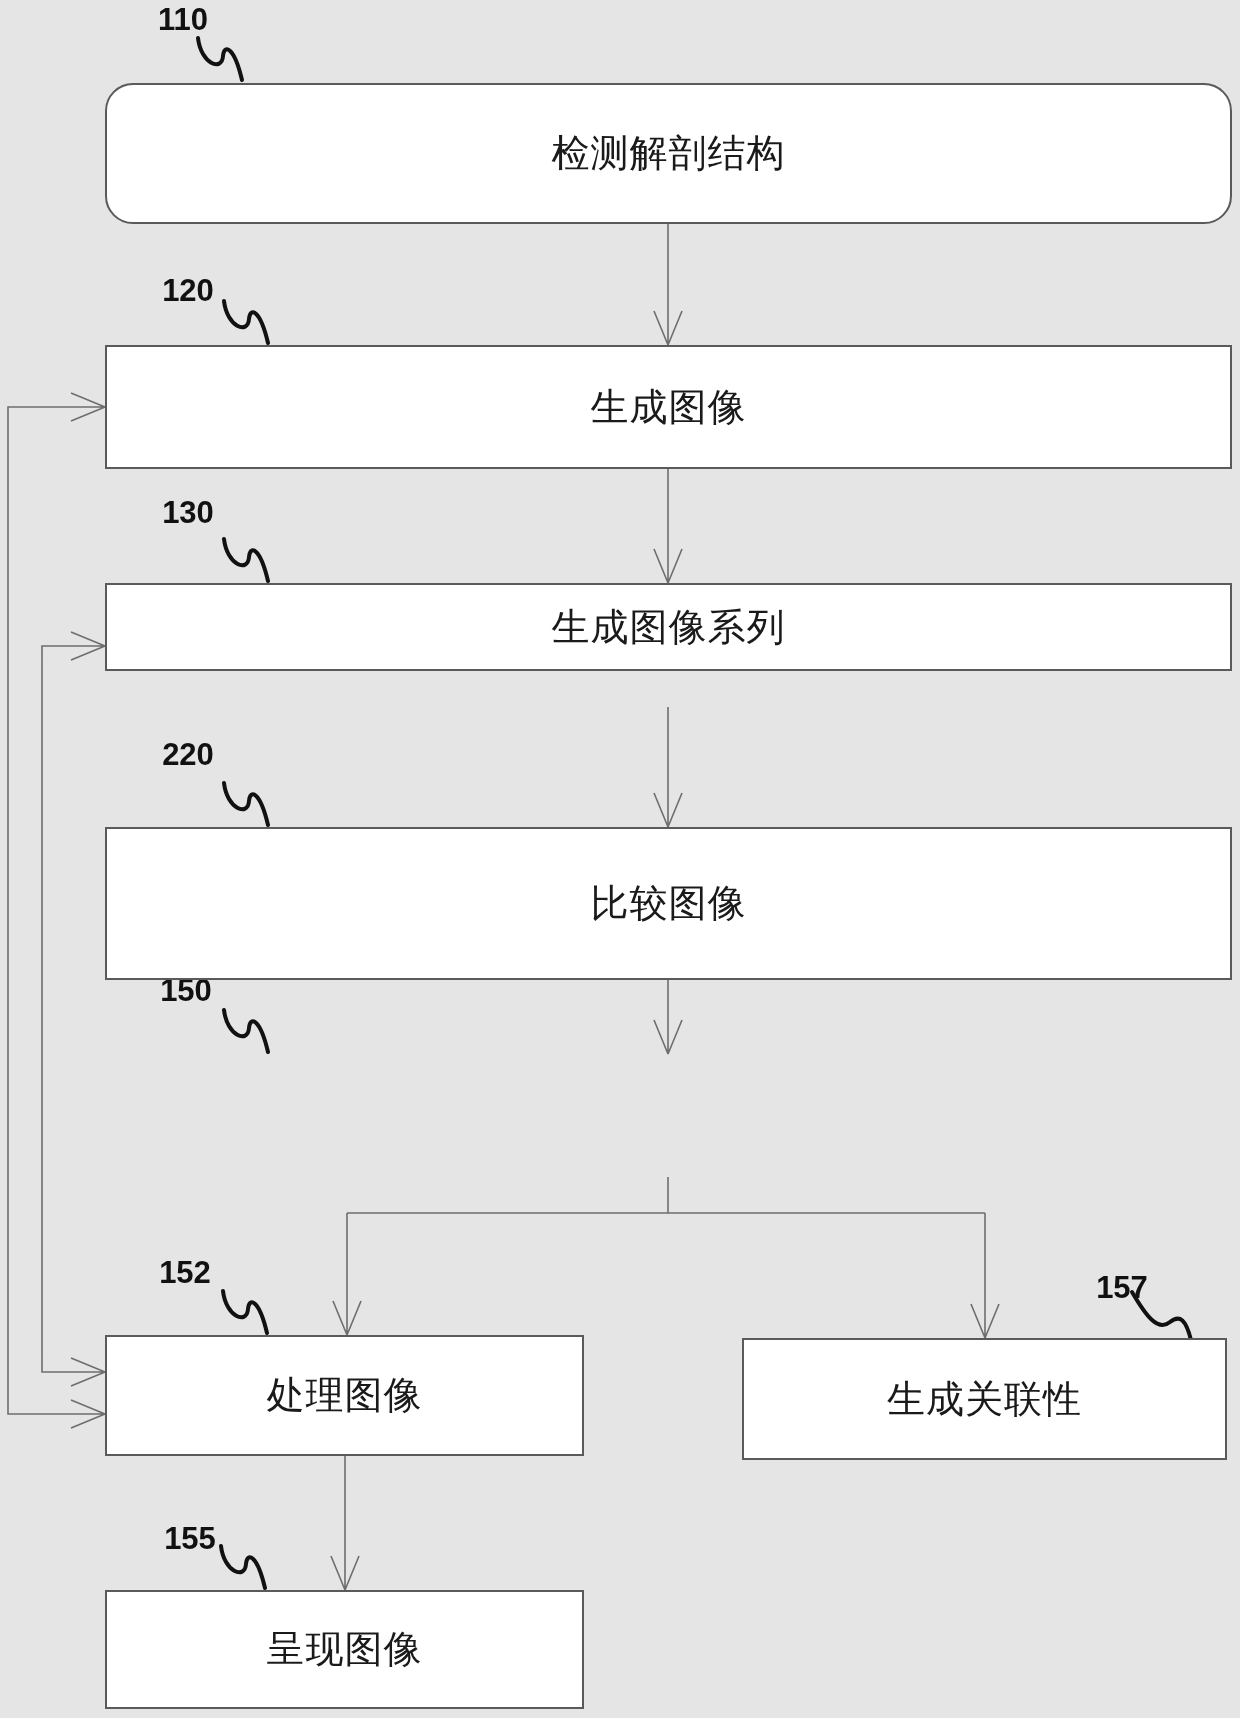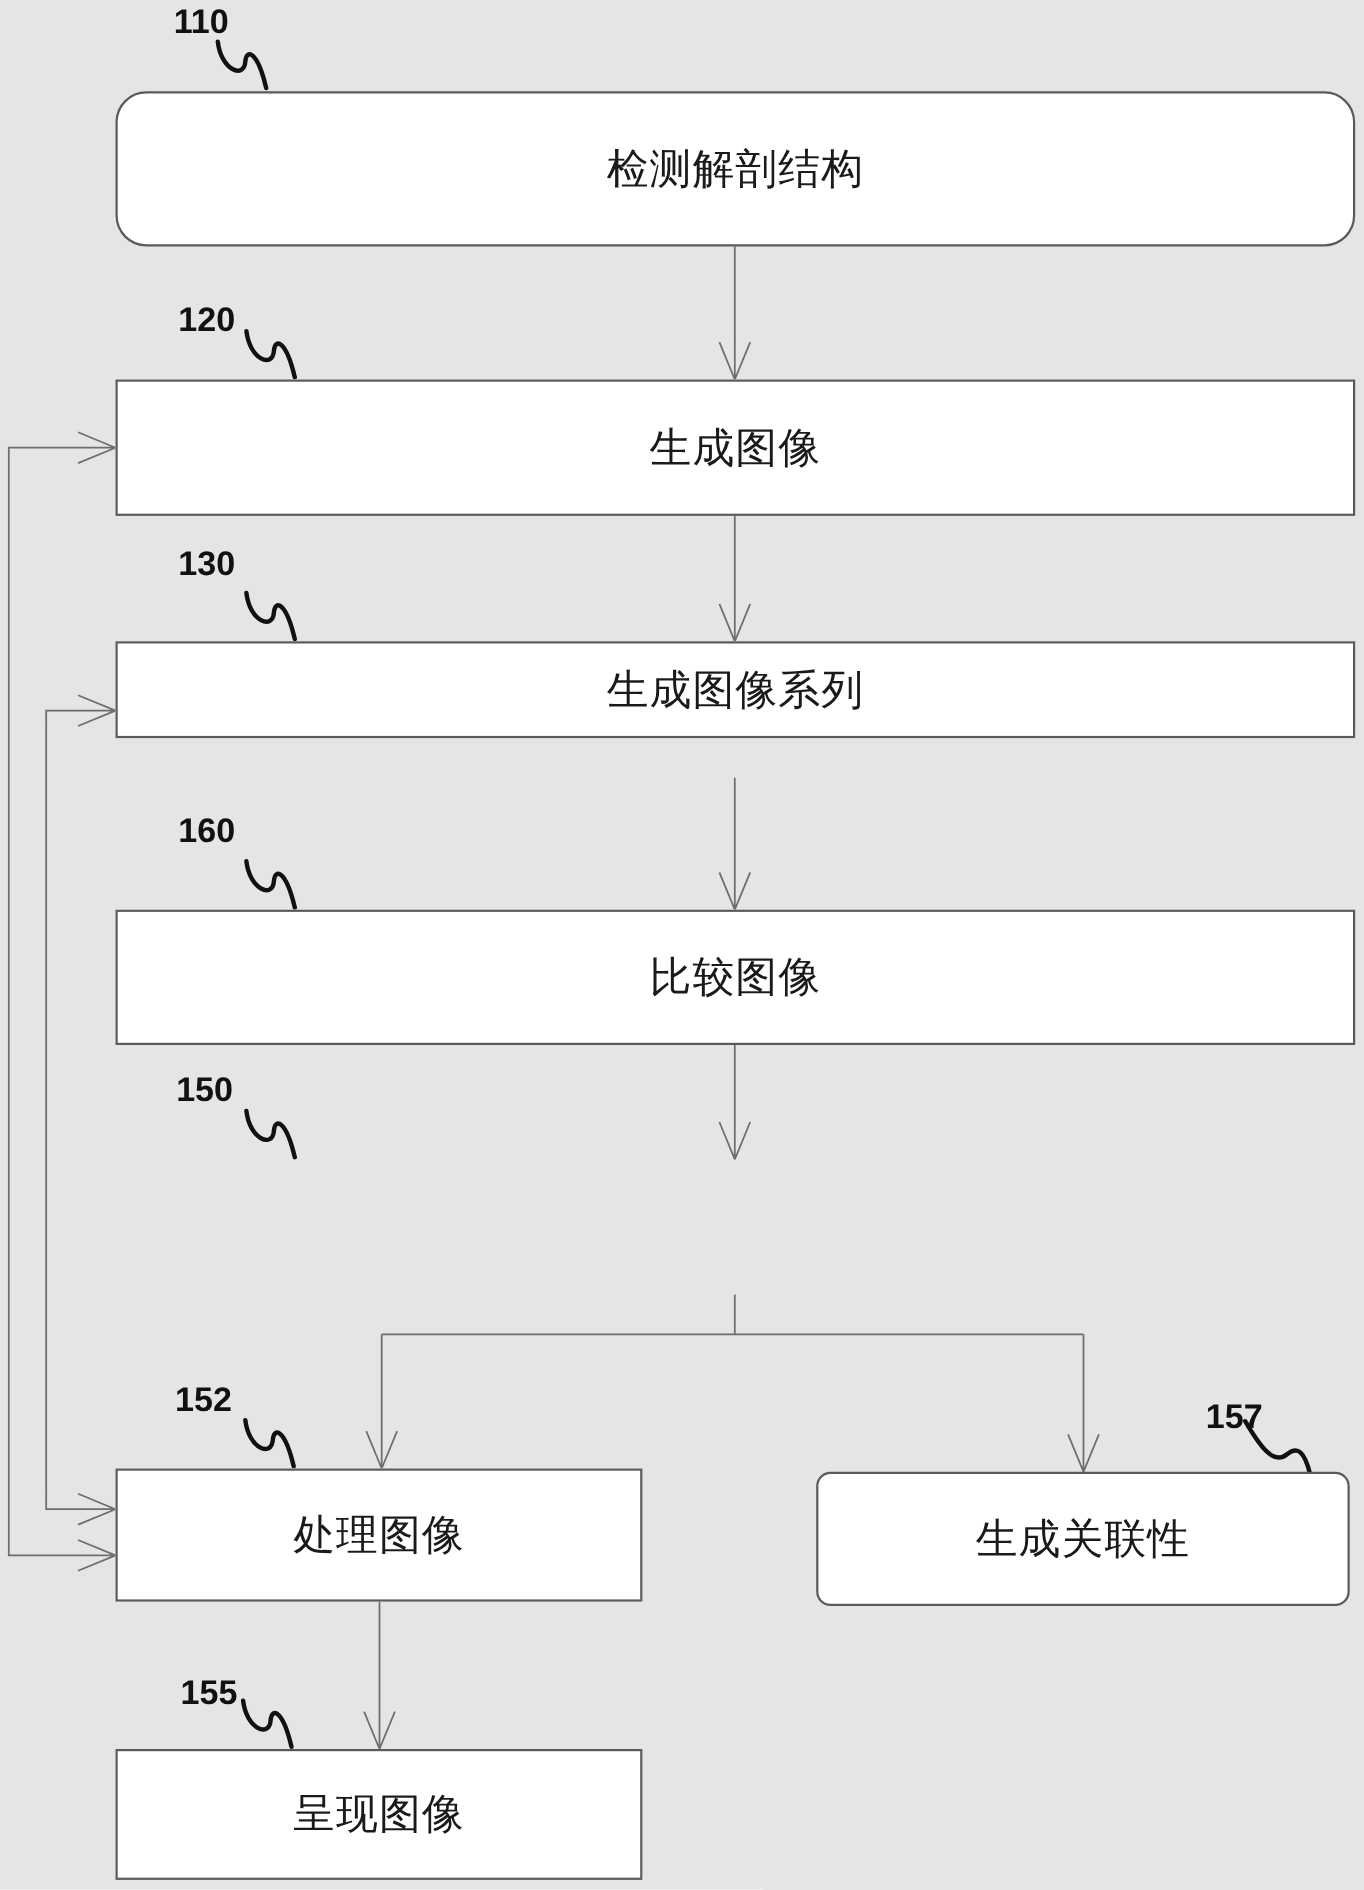--- a/index.html
+++ b/index.html
@@ -45,24 +45,24 @@
     text-align: center;
     font-family: "Liberation Sans", "DejaVu Sans", sans-serif;
     font-weight: 700;
     font-size: 31px;
     color: #111111;
   }
   
   #box-110 { left: 105px; top: 83px;   width: 1127px; height: 141px; border-radius: 28px; }
   #box-120 { left: 105px; top: 345px;  width: 1127px; height: 124px; }
   #box-130 { left: 105px; top: 583px;  width: 1127px; height: 88px; }
-  #box-140 { left: 105px; top: 827px;  width: 1127px; height: 123px; }
+  #box-140 { left: 105px; top: 827px;  width: 1127px; height: 153px; }
   #box-150 { left: 105px; top: 1054px; width: 1127px; height: 123px; }
   #box-152 { left: 105px; top: 1335px; width: 479px;  height: 121px; }
-  #box-157 { left: 742px; top: 1338px; width: 485px;  height: 122px; border-radius: 13px; }
+  #box-157 { left: 742px; top: 1338px; width: 485px;  height: 122px; }
   #box-155 { left: 105px; top: 1590px; width: 479px;  height: 119px; }
 
   #ref-110 { left: 143px;  top: 2px;    }
   #ref-120 { left: 148px;  top: 257px; margin-top: 16px;  }
   #ref-130 { left: 148px;  top: 495px;  }
   #ref-140 { left: 148px;  top: 737px;  }
   #ref-150 { left: 146px;  top: 973px;  }
   #ref-152 { left: 145px;  top: 1255px; }
   #ref-155 { left: 150px;  top: 1521px; }
   #ref-157 { left: 1082px; top: 1270px; }
@@ -98,21 +98,21 @@
       <path d="M 224,1010 C 227,1036 248,1044 249,1028 C 250,1016 260,1018 268,1052"></path>
       <path d="M 223,1291 C 226,1317 247,1325 248,1309 C 249,1297 259,1299 267,1333"></path>
       <path d="M 221,1546 C 224,1572 245,1580 246,1564 C 247,1552 257,1554 265,1588"></path>
       <path d="M 1132,1292 C 1146,1316 1158,1332 1170,1322 C 1180,1314 1186,1320 1191,1340"></path>
     </g>
   </svg>
 
   <div class="ref" id="ref-110">110</div>
   <div class="ref" id="ref-120">120</div>
   <div class="ref" id="ref-130">130</div>
-  <div class="ref" id="ref-140">160</div>
+  <div class="ref" id="ref-140">220</div>
   <div class="ref" id="ref-150">150</div>
   <div class="ref" id="ref-152">152</div>
   <div class="ref" id="ref-155">155</div>
   <div class="ref" id="ref-157">157</div>
 
   <div class="box" id="box-110">
     <span>检测解剖结构</span>
   </div>
   <div class="box" id="box-120">
     <span>生成图像</span>

